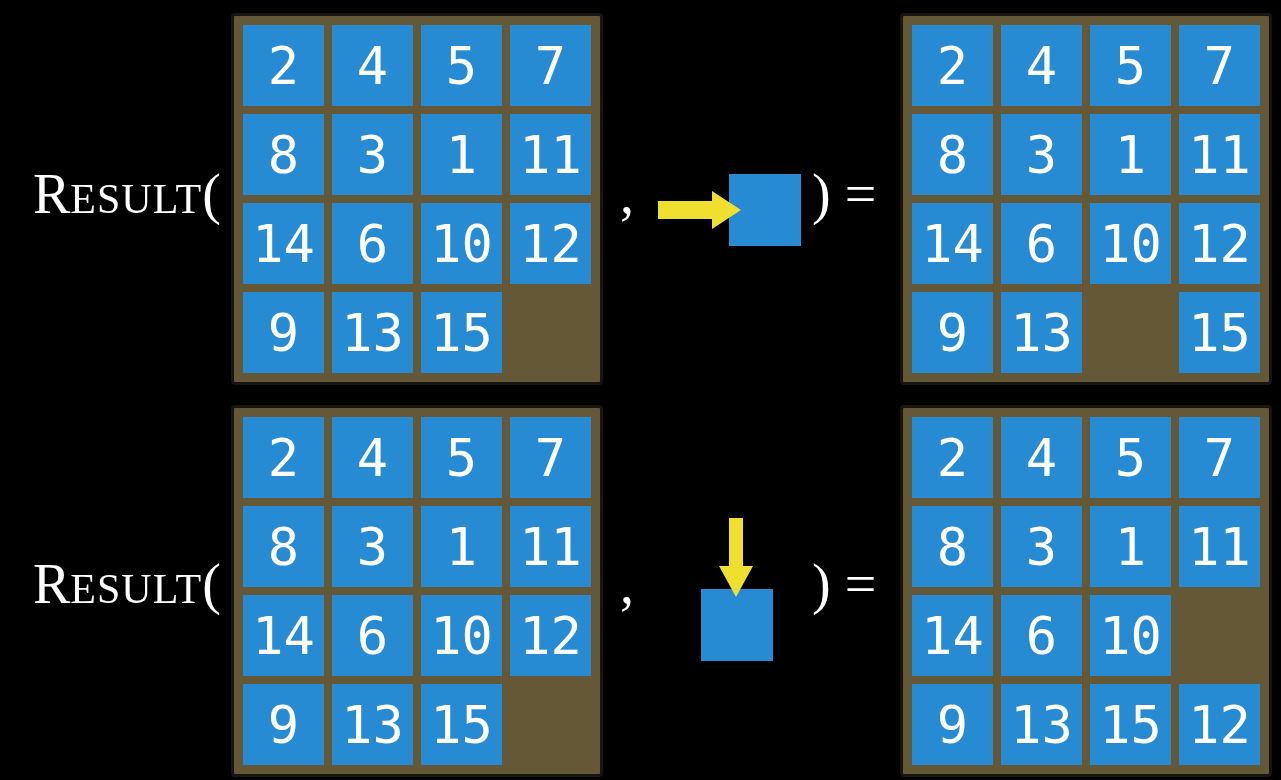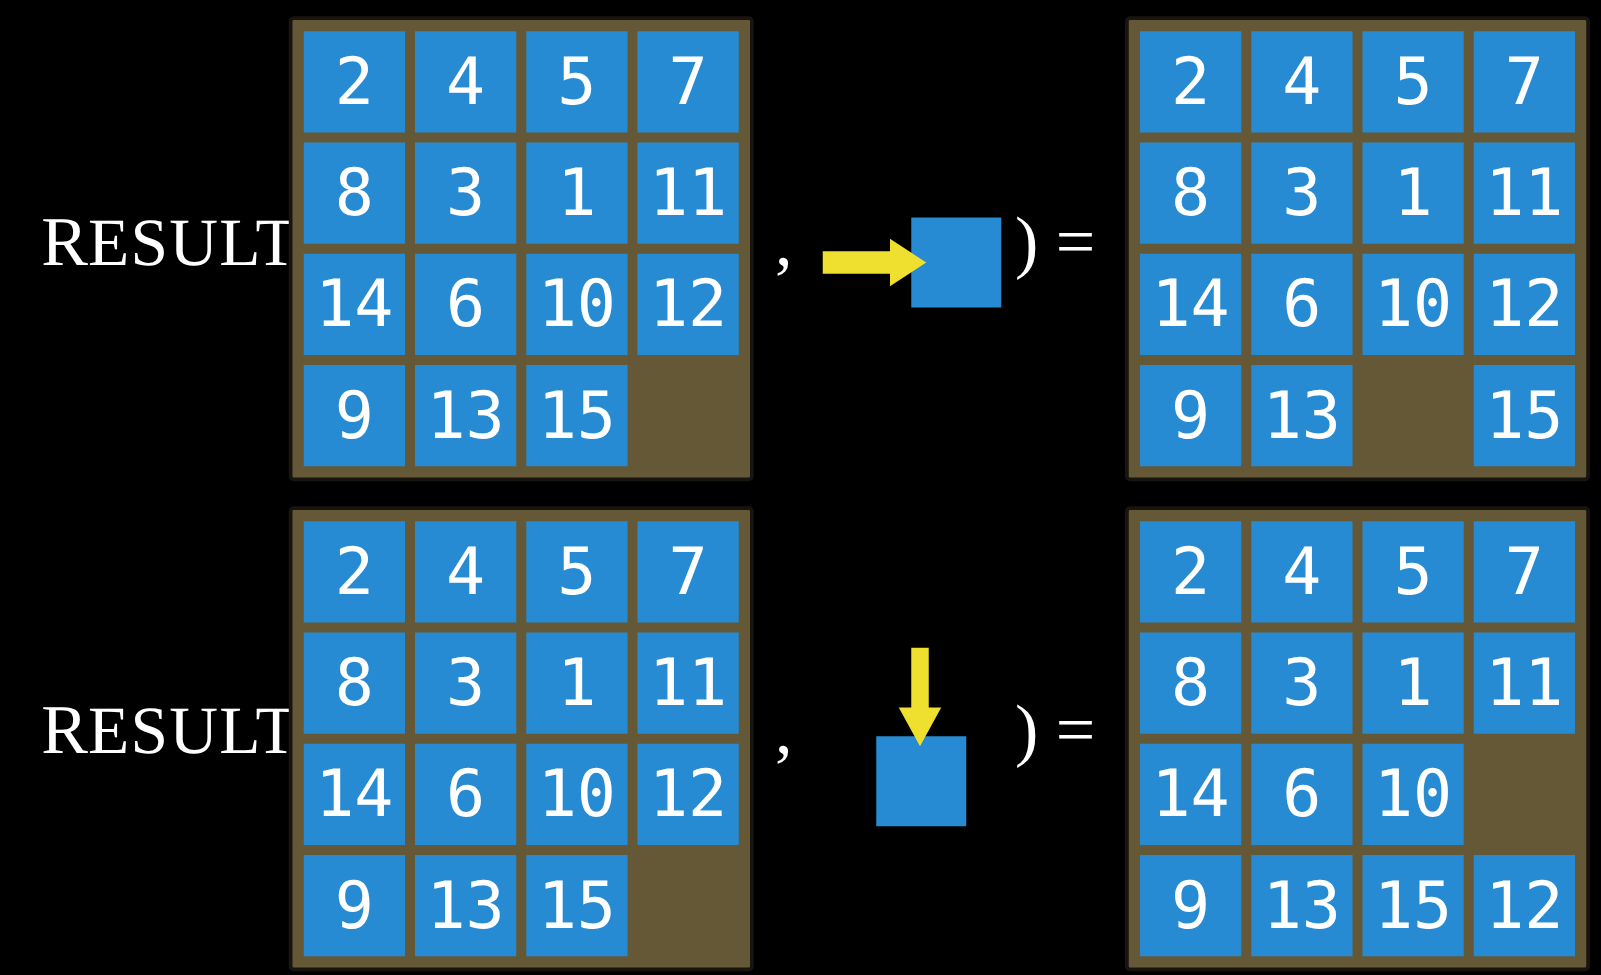--- a/index.html
+++ b/index.html
@@ -18,21 +18,21 @@
     font-family: "Liberation Serif", serif;
   }
   
   .fn-label {
     position: absolute;
     white-space: nowrap;
     color: var(--text, #fff);
     line-height: 1;
   }
   .fn-cap   { font-size: 56px; }
-  .fn-rest  { font-size: 54px; letter-spacing: 1px; }
+  .fn-rest  { font-size: 42px; letter-spacing: 1px; }
   .fn-paren { font-size: 56px; }
   .sym {
     position: absolute;
     color: var(--text, #fff);
     font-size: 56px;
     line-height: 1;
     white-space: nowrap;
   }
   .sym .eq-gap { display:inline-block; width: 14px; }
   

